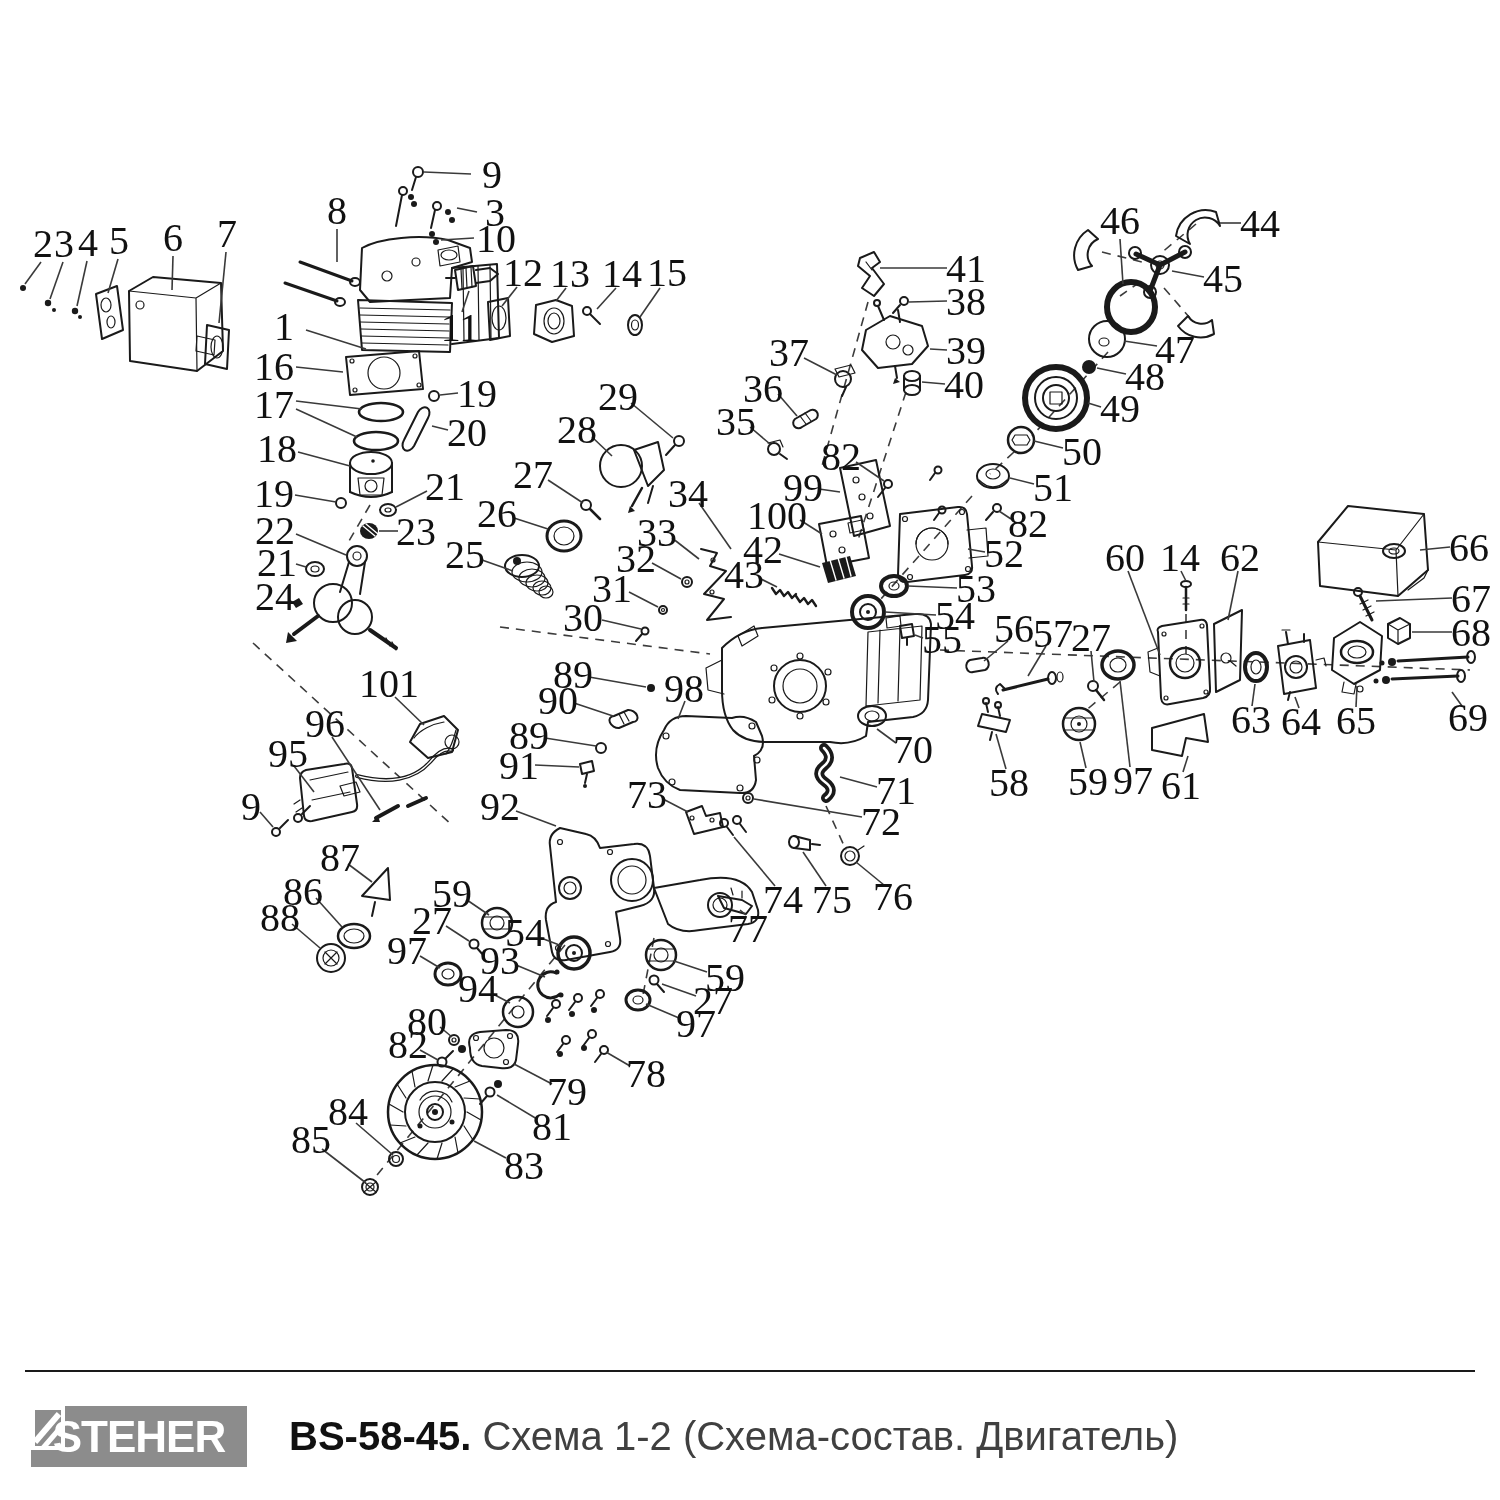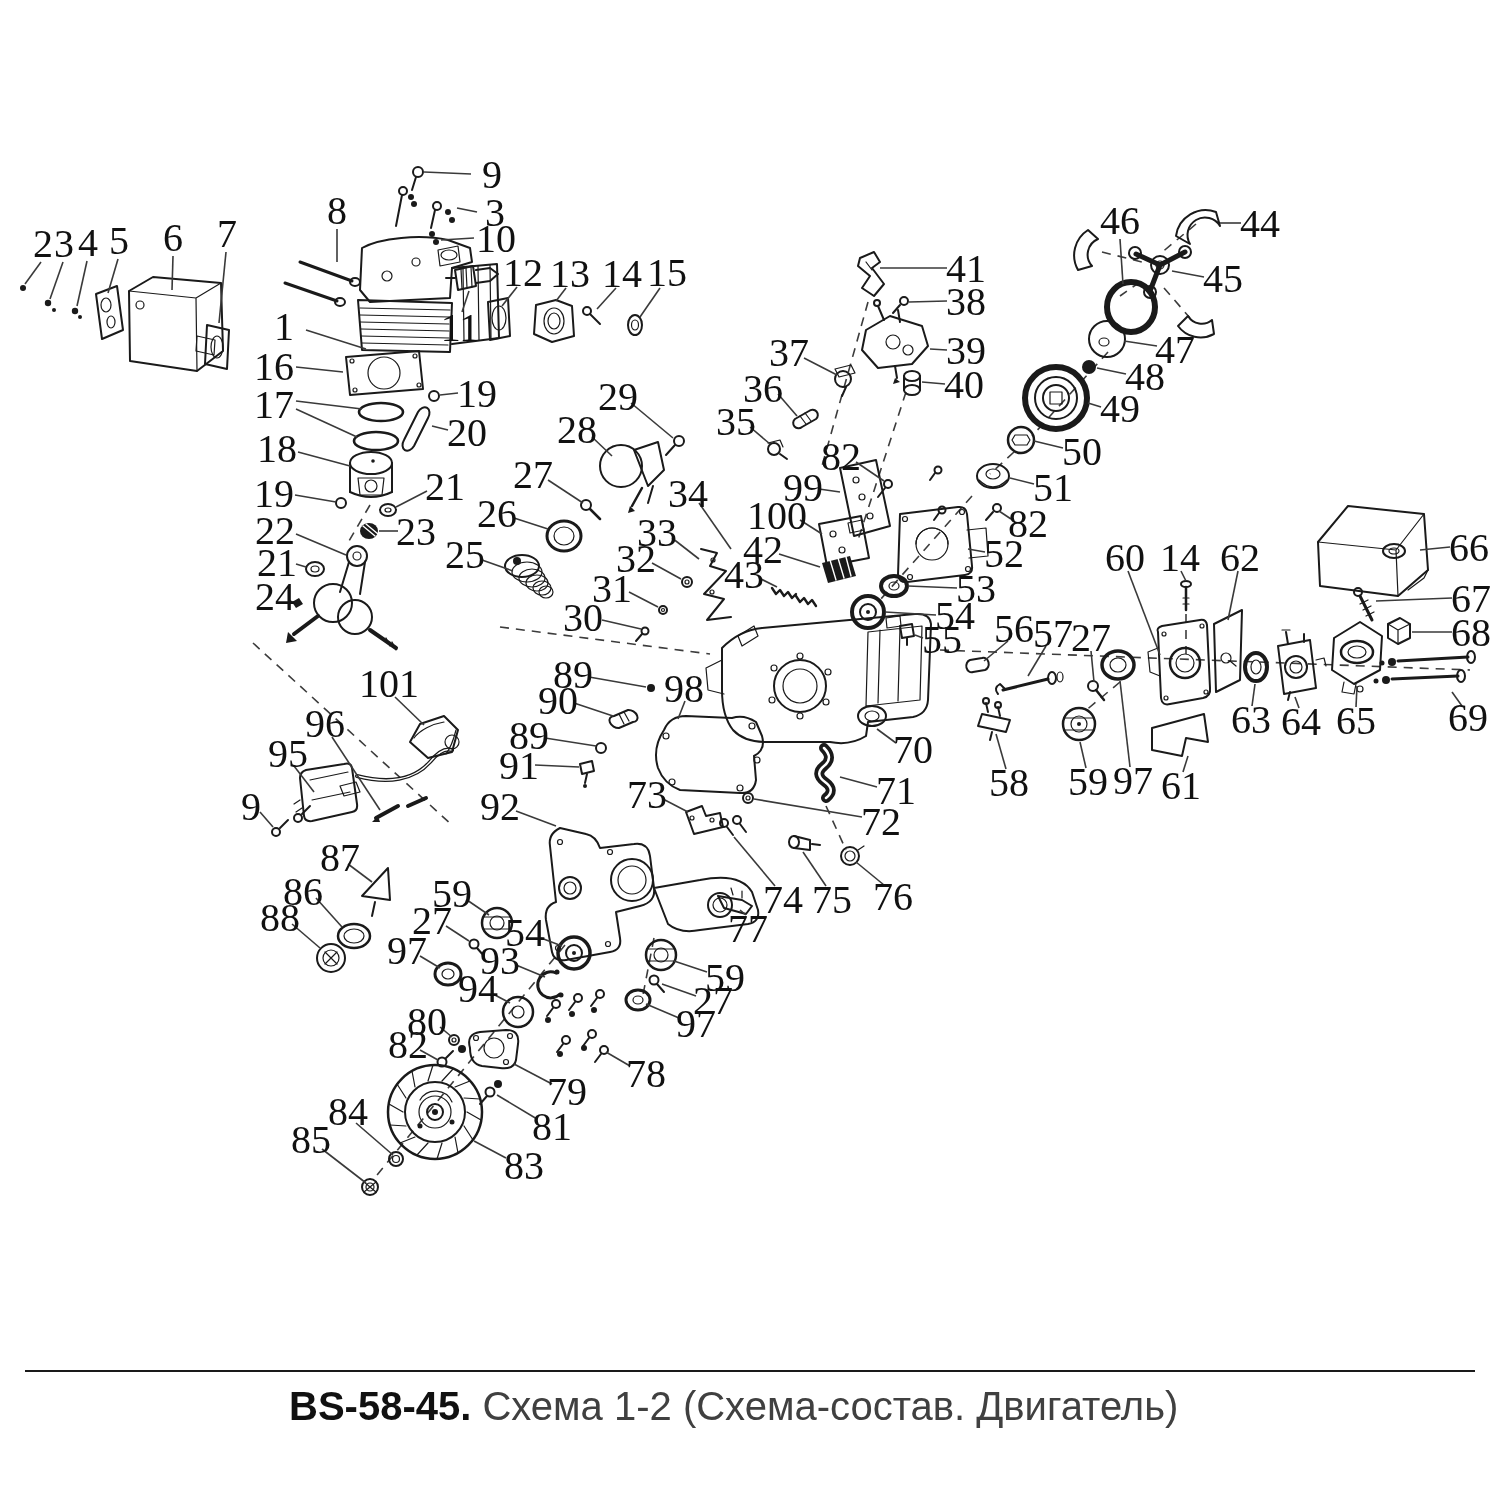--- a/index.html
+++ b/index.html
@@ -13,21 +13,21 @@
   .fillink{fill:#1a1a1a;stroke:none;}
   .dash{stroke:#3c3c3c;stroke-width:1.6;fill:none;stroke-dasharray:9 7;}
   .callout-line{stroke:#3a3a3a;stroke-width:1.6;}
   .callout-num{font-family:"Liberation Serif","DejaVu Serif",serif;font-size:40px;fill:#111;
                text-anchor:middle;dominant-baseline:central;}
   .footer-rule{position:absolute;left:25px;right:25px;top:1370px;border-top:2px solid #1a1a1a;}
   .brand-logo{position:absolute;left:31px;top:1406px;width:216px;height:61px;
               display:flex;align-items:center;justify-content:center;gap:7px;}
   .brand-text{color:#fff;font-weight:bold;font-size:44px;letter-spacing:-1px;
               font-family:"Liberation Sans",sans-serif;}
-  .doc-title{position:absolute;left:289px;top:1376px;height:61px;display:flex;align-items:center;
+  .doc-title{position:absolute;left:289px;top:1406px;height:61px;display:flex;align-items:center;
              font-size:40px;white-space:pre;}
   .doc-model{font-weight:bold;color:#111;}
   .doc-sub{font-weight:400;color:#404040;}
 </style>
 </head>
 <body>
 
 <div class="canvas">
 
 <svg width="1500" height="1365" viewBox="0 0 1500 1365">
@@ -947,16 +947,24 @@
         <text x="524" y="1165" class="callout-num">83</text>
         <line x1="356" y1="1123" x2="393" y2="1155" class="callout-line"></line>
         <text x="348" y="1111" class="callout-num">84</text>
         <line x1="322" y1="1149" x2="366" y2="1183" class="callout-line"></line>
         <text x="311" y="1139" class="callout-num">85</text>
       </g>
 </svg>
 
 <div class="footer-rule"></div>
 
+<div class="brand-logo" style="background: rgb(140, 140, 140);">
+  <svg width="34" height="44" viewBox="0 0 34 44">
+    <rect x="2" y="2" width="30" height="40" fill="none" stroke="#ffffff" stroke-width="4"></rect>
+    <line x1="4" y1="36" x2="28" y2="8" stroke="#ffffff" stroke-width="6"></line>
+    <line x1="12" y1="42" x2="31" y2="20" stroke="#ffffff" stroke-width="5"></line>
+  </svg>
+  <span class="brand-text" style="color: rgb(255, 255, 255);">STEHER</span>
+</div>
 
 <div class="doc-title"><span class="doc-model">BS-58-45.</span><span class="doc-sub"> Схема 1-2 (Схема-состав. Двигатель)</span></div>
 
 </div>
 
 </body></html>

